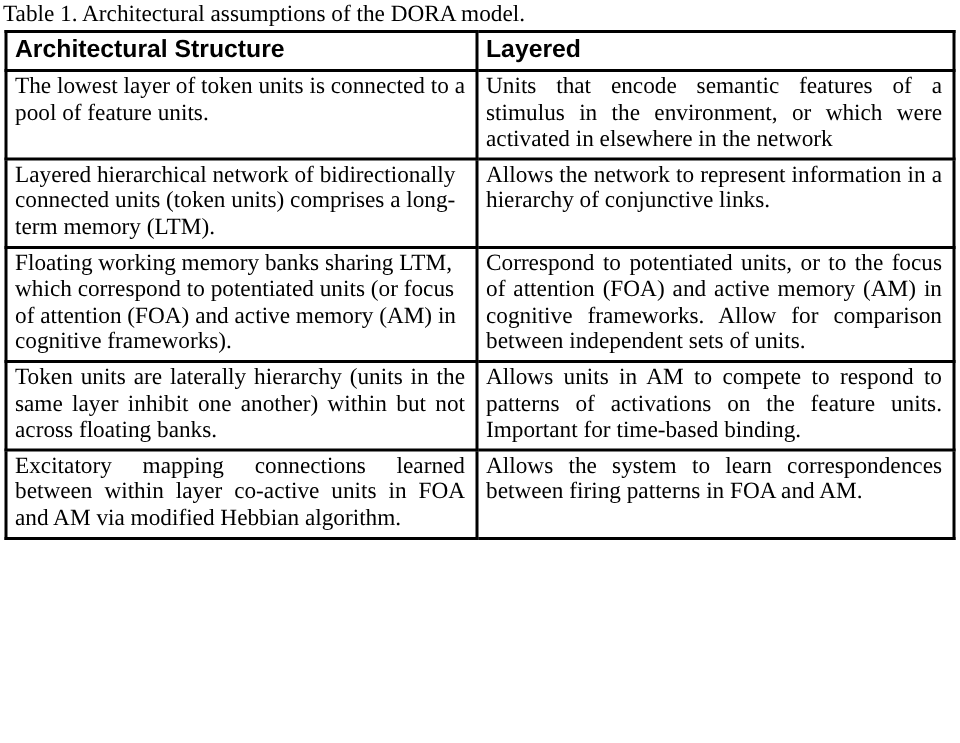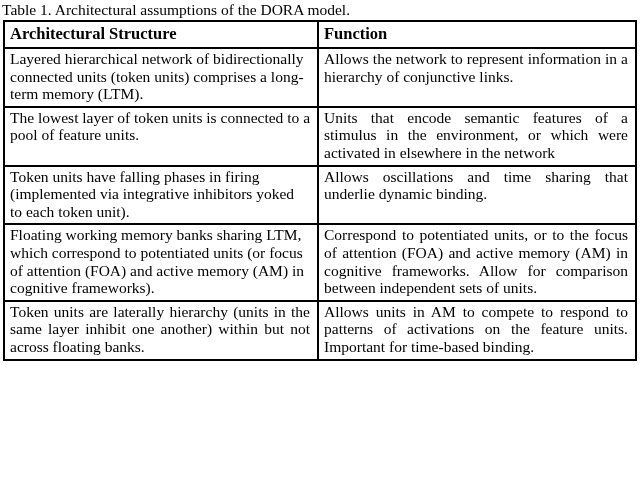--- a/index.html
+++ b/index.html
@@ -31,21 +31,21 @@
   th, td {
     border: 2px solid #000000;
     vertical-align: top;
     box-sizing: border-box;
   }
   th {
     font-size: 16.5px;
     font-weight: bold;
     text-align: left;
     padding: 2px 5px 3px 5px;
-    font-family: Liberation Serif, serif;
+    font-family: Liberation Sans, sans-serif;
   }
   td {
     font-size: 15.5px;
     line-height: 17.6px;
     padding: 1px 7px 3px 5px;
     text-align: justify;
   }
   td.la {
     text-align: left;
   }
@@ -58,39 +58,39 @@
 <div class="page">
   <div class="caption">Table 1. Architectural assumptions of the DORA model.</div>
   <table class="assumptions">
     <colgroup>
       <col class="c1">
       <col class="c2">
     </colgroup>
     <thead>
       <tr>
         <th>Architectural Structure</th>
-        <th>Function</th>
+        <th>Layered</th>
       </tr>
     </thead>
     <tbody>
-      <tr>
-        <td class="la">Layered hierarchical network of bidirectionally connected units (token units) comprises a long-term memory (LTM).</td>
-        <td>Allows the network to represent information in a hierarchy of conjunctive links.</td>
-      </tr>
       <tr>
         <td>The lowest layer of token units is connected to a pool of feature units.</td>
         <td>Units that encode semantic features of a stimulus in the environment, or which were activated in elsewhere in the network</td>
       </tr>
       <tr>
-        <td class="la">Token units have falling phases in firing (implemented via integrative inhibitors yoked to each token unit).</td>
-        <td>Allows oscillations and time sharing that underlie dynamic binding.</td>
+        <td class="la">Layered hierarchical network of bidirectionally connected units (token units) comprises a long-term memory (LTM).</td>
+        <td>Allows the network to represent information in a hierarchy of conjunctive links.</td>
       </tr>
       <tr>
         <td class="la">Floating working memory banks sharing LTM, which correspond to potentiated units (or focus of attention (FOA) and active memory (AM) in cognitive frameworks).</td>
         <td>Correspond to potentiated units, or to the focus of attention (FOA) and active memory (AM) in cognitive frameworks. Allow for comparison between independent sets of units.</td>
       </tr>
       <tr>
         <td>Token units are laterally hierarchy (units in the same layer inhibit one another) within but not across floating banks.</td>
         <td>Allows units in AM to compete to respond to patterns of activations on the feature units. Important for time-based binding.</td>
       </tr>
+      <tr>
+        <td>Excitatory mapping connections learned between within layer co-active units in FOA and AM via modified Hebbian algorithm.</td>
+        <td>Allows the system to learn correspondences between firing patterns in FOA and AM.</td>
+      </tr>
     </tbody>
   </table>
 </div>
 
 </body></html>

